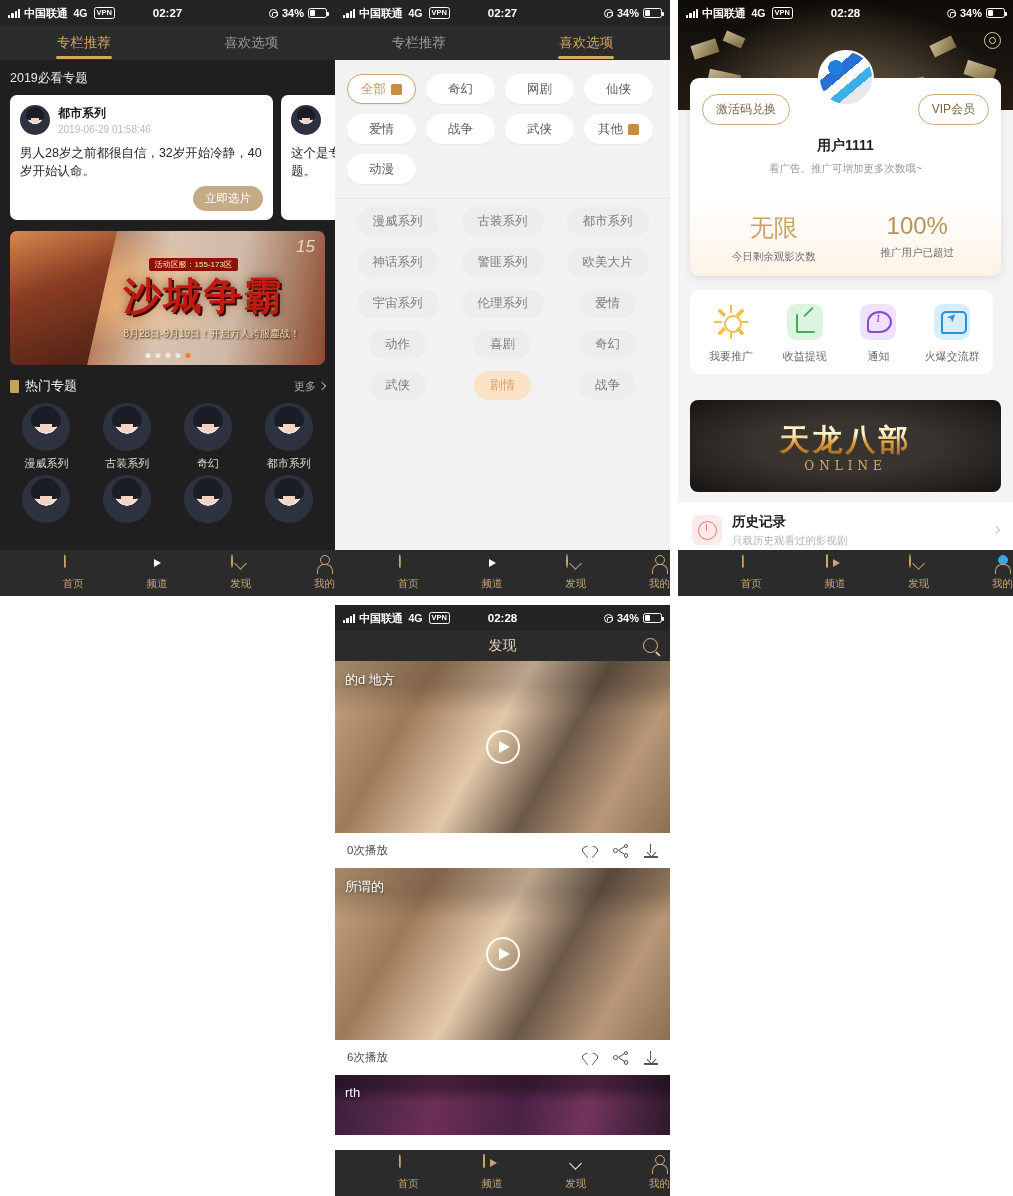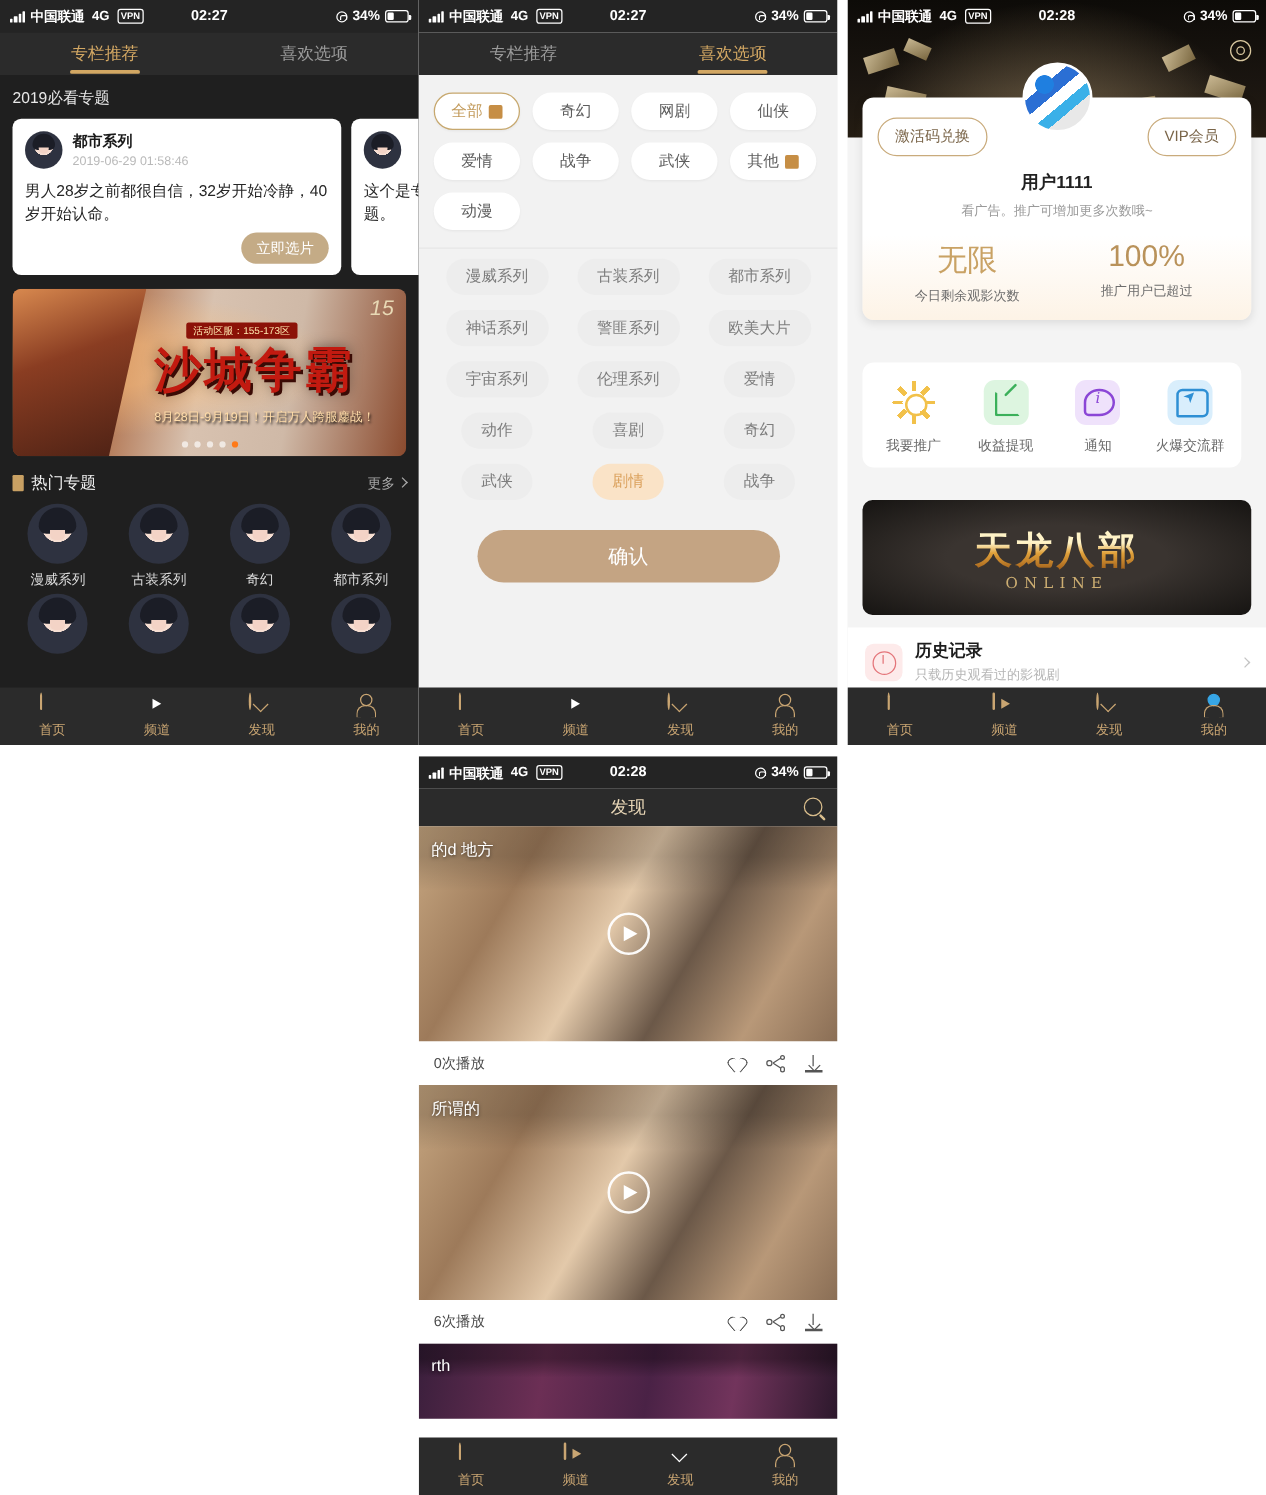--- a/index.html
+++ b/index.html
@@ -155,21 +155,21 @@
   .gcell .avatar { width: 48px; height: 48px; }
   .gcell .avatar::before { left: 9px; top: 3px; width: 30px; height: 21px; border-radius: 15px 15px 6px 6px; }
   .gcell .avatar::after  { left: 18px; top: 21px; width: 12px; height: 8px; }
   .gcell span { font-size: 11px; color: #dcdcdc; }
 
   
   .botnav {
     position: absolute; left: 0; bottom: 0; width: 335px; height: 46px;
     background: #2b2b2b; display: flex; align-items: center;
   }
-  .navitem { flex: 1; display: flex; flex-direction: column; align-items: center; gap: 2px; }
+  .navitem { flex: 1; display: flex; flex-direction: column; align-items: flex-end; gap: 2px; }
   .navitem span { font-size: 10.5px; color: #c9a572; }
   .nav-ico { width: 20px; height: 20px; position: relative; }
   .ico-home {
     border: 1.6px solid #c9a572; border-radius: 4px;
     width: 17px; height: 15px; margin: 3px auto 0;
     position: relative; clip-path: polygon(0 22%, 50% -8%, 100% 22%, 100% 100%, 0 100%);
   }
   .ico-home::after {
     content:""; position:absolute; left:4.5px; top:5px; width:7px; height:6px;
     border:1.4px solid #c9a572; border-radius:2px;
@@ -270,21 +270,21 @@
     overflow: hidden;
   }
   .p3-pillrow { display: flex; justify-content: space-between; align-items: flex-end; }
   .p3-pill {
     border: 1px solid #c9ab7c; color: #7a6549; font-size: 12px;
     padding: 6px 13px; border-radius: 16px; background: transparent;
   }
   .p3-user { font-size: 14px; font-weight: bold; color: #222; margin-top: 12px; }
   .p3-tip { font-size: 10.5px; color: #9a9a9a; margin-top: 7px; }
   .p3-stats { display: flex; margin-top: 16px; }
-  .p3-stat { flex: 1; }
+  .p3-stat { flex: 1; margin-top: 20px; }
   .p3-big { font-size: 24px; color: #c9a264; }
   .p3-big.pct { color: #b9925a; }
   .p3-small { font-size: 10.5px; color: #6d6d6d; margin-top: 6px; }
   .p3-quick {
     position: absolute; left: 12px; right: 20px; top: 290px;
     background: #fff; border-radius: 9px; padding: 14px 4px 10px;
     display: flex;
   }
   .qitem { flex: 1; display: flex; flex-direction: column; align-items: center; gap: 9px; }
   .qicon { width: 36px; height: 36px; border-radius: 9px; position: relative; }
@@ -643,21 +643,20 @@
         <div class="tag">伦理系列</div>
         <div class="tag">爱情</div>
         <div class="tag">动作</div>
         <div class="tag">喜剧</div>
         <div class="tag">奇幻</div>
         <div class="tag">武侠</div>
         <div class="tag on">剧情</div>
         <div class="tag">战争</div>
       </div>
 
-      <button class="confirm">确认</button>
     </div>
 
     <div class="botnav">
       <div class="navitem">
         <span class="nav-ico"><span class="ico-home"></span></span>
         <span>首页</span>
       </div>
       <div class="navitem">
         <span class="nav-ico"><span class="ico-chan"></span></span>
         <span>频道</span>

